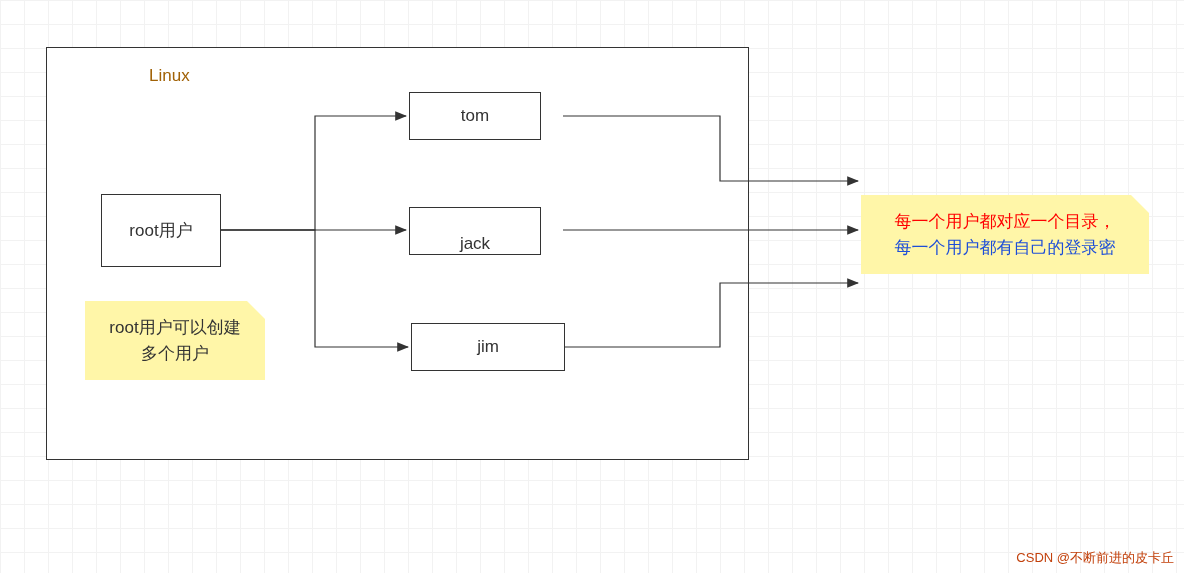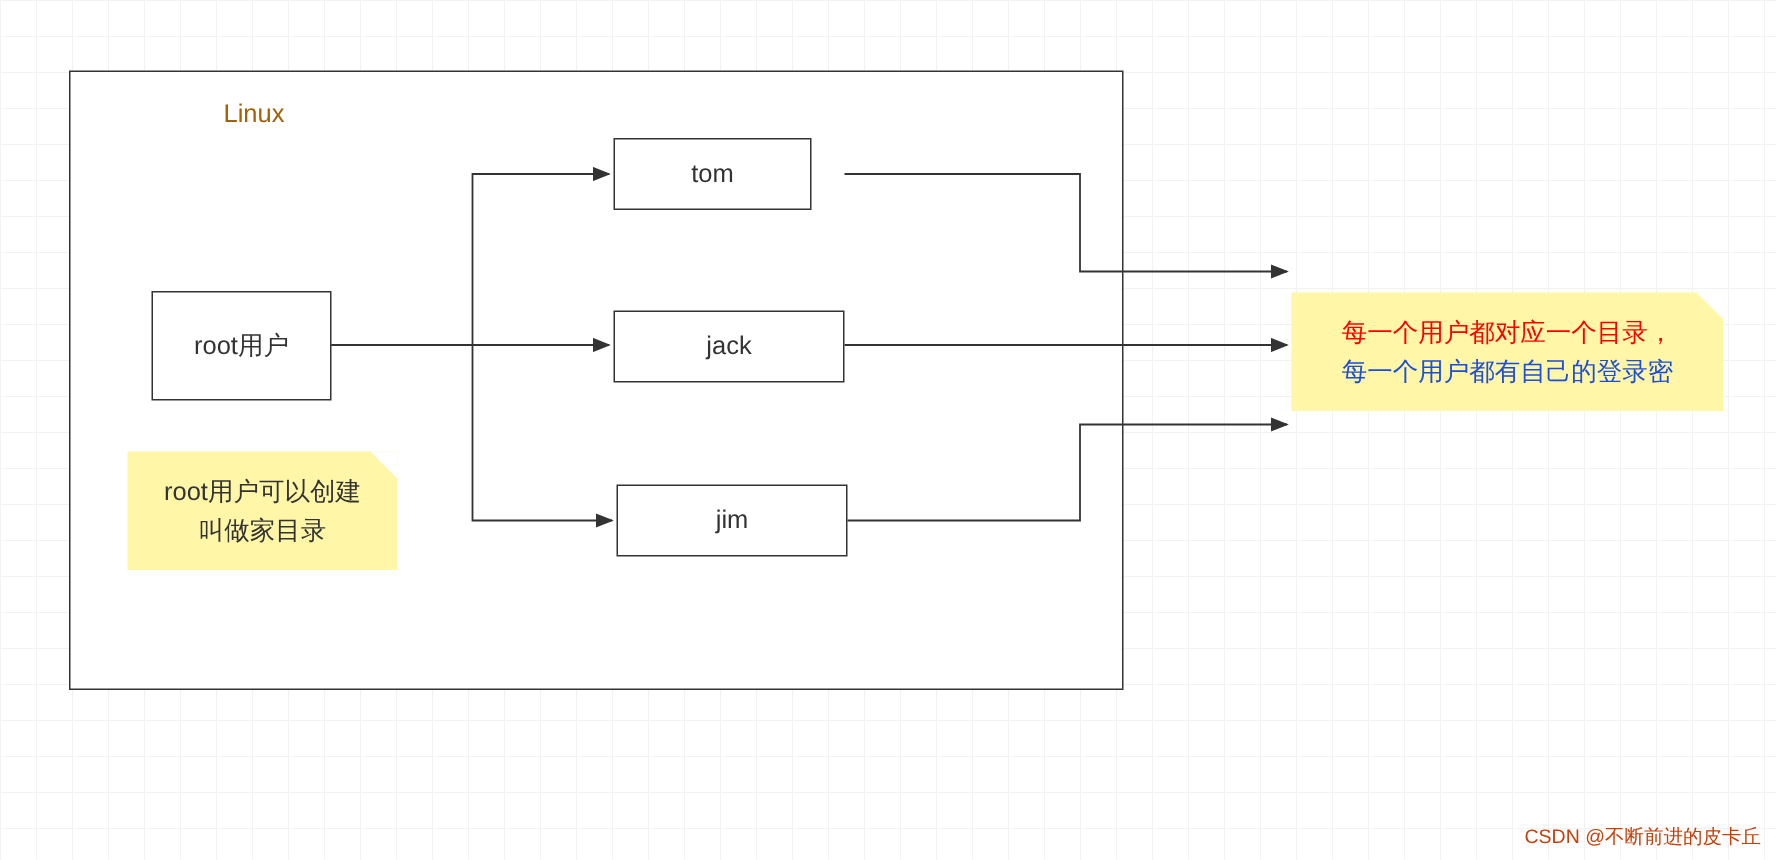--- a/index.html
+++ b/index.html
@@ -81,31 +81,31 @@
 <div class="label-text" style="left:149px; top:66px;">Linux</div>
 
 <div class="small-box" style="left:101px; top:194px; width:120px; height:73px;">
   <span>root用户</span>
 </div>
 
 <div class="small-box" style="left:409px; top:92px; width:132px; height:48px;">
   <span>tom</span>
 </div>
 
-<div class="small-box" style="left:409px; top:207px; width:154px; height:48px;">
+<div class="small-box" style="left:409px; top:207px; width:132px; height:48px;align-items:flex-end;">
   <span>jack</span>
 </div>
 
 <div class="small-box" style="left:411px; top:323px; width:154px; height:48px;">
   <span>jim</span>
 </div>
 
 <div class="note" style="left:85px; top:301px; width:180px;">
   <span>root用户可以创建</span><br>
-  <span>叫做家目录</span>
+  <span>多个用户</span>
 </div>
 
 <div class="note" style="left:861px; top:147px; width:288px;margin-top:48px;">
   <span class="note-red">每一个用户都对应一个目录，</span>
   <span class="note-black">每一个用户都有自己的登录密</span>
 </div>
 
 <svg class="arrows">
   <defs>
     <marker id="arrowhead" markerWidth="10" markerHeight="8" refX="9" refY="4" orient="auto">

